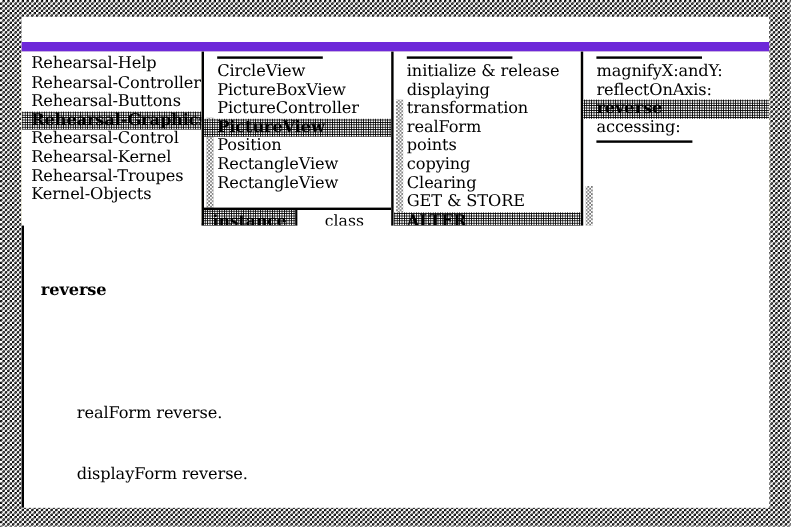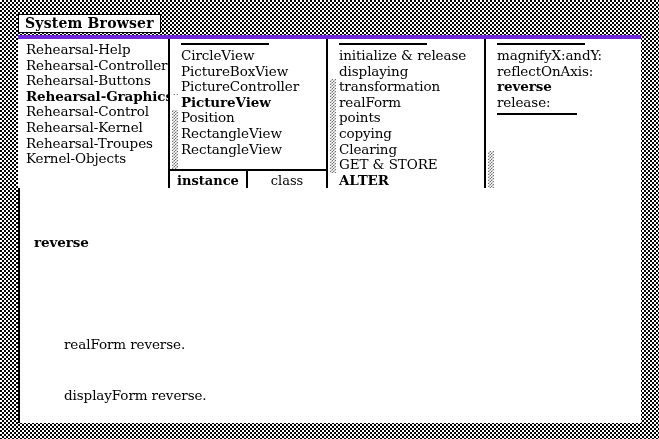--- a/index.html
+++ b/index.html
@@ -64,21 +64,21 @@
     color: #000;
   }
 
   
   .panes {
     position: absolute;
     left: 0;
     top: 21px;
     width: 623px;
     height: 153px;
-    border-top: 4px solid #6d28d9;
+    border-top: 8px solid #6d28d9;
     border-bottom: 2px solid #000;
     box-sizing: border-box;
     background: #fef9c3;
   }
 
   .pane {
     position: absolute;
     top: 0;
     height: 151px;
     box-sizing: border-box;
@@ -196,23 +196,20 @@
   .code-body { margin-top: 17px; padding-left: 30px; }
   .code-line { white-space: pre; }
 </style>
 </head>
 <body>
 
 <div class="frame">
 
   <div class="window">
 
-    <div class="titlebar">
-      <div class="title-label">System Browser</div>
-    </div>
 
     <div class="panes">
 
       <div class="pane pane-1">
         <div class="list">
           <div class="list-item sel" style="background:none;font-weight:normal;">Rehearsal-Help</div>
           <div class="list-item">Rehearsal-Controllers</div>
           <div class="list-item">Rehearsal-Buttons</div>
           <div class="list-item sel">Rehearsal-Graphics</div>
           <div class="list-item">Rehearsal-Control</div>
@@ -256,21 +253,21 @@
         </div>
       </div>
 
       <div class="pane pane-4">
         <div class="scroll-strip" style="top:112px;height:39px;"></div>
         <div class="list">
           <div class="rule top"></div>
           <div class="list-item">magnifyX:andY:</div>
           <div class="list-item">reflectOnAxis:</div>
           <div class="list-item sel">reverse</div>
-          <div class="list-item">release:</div>
+          <div class="list-item">accessing:</div>
           <div class="rule"></div>
         </div>
       </div>
 
     </div>
 
     <div class="code-pane">
       <div class="code-text">
         <div class="code-selector">reverse</div>
         <div class="code-body">

